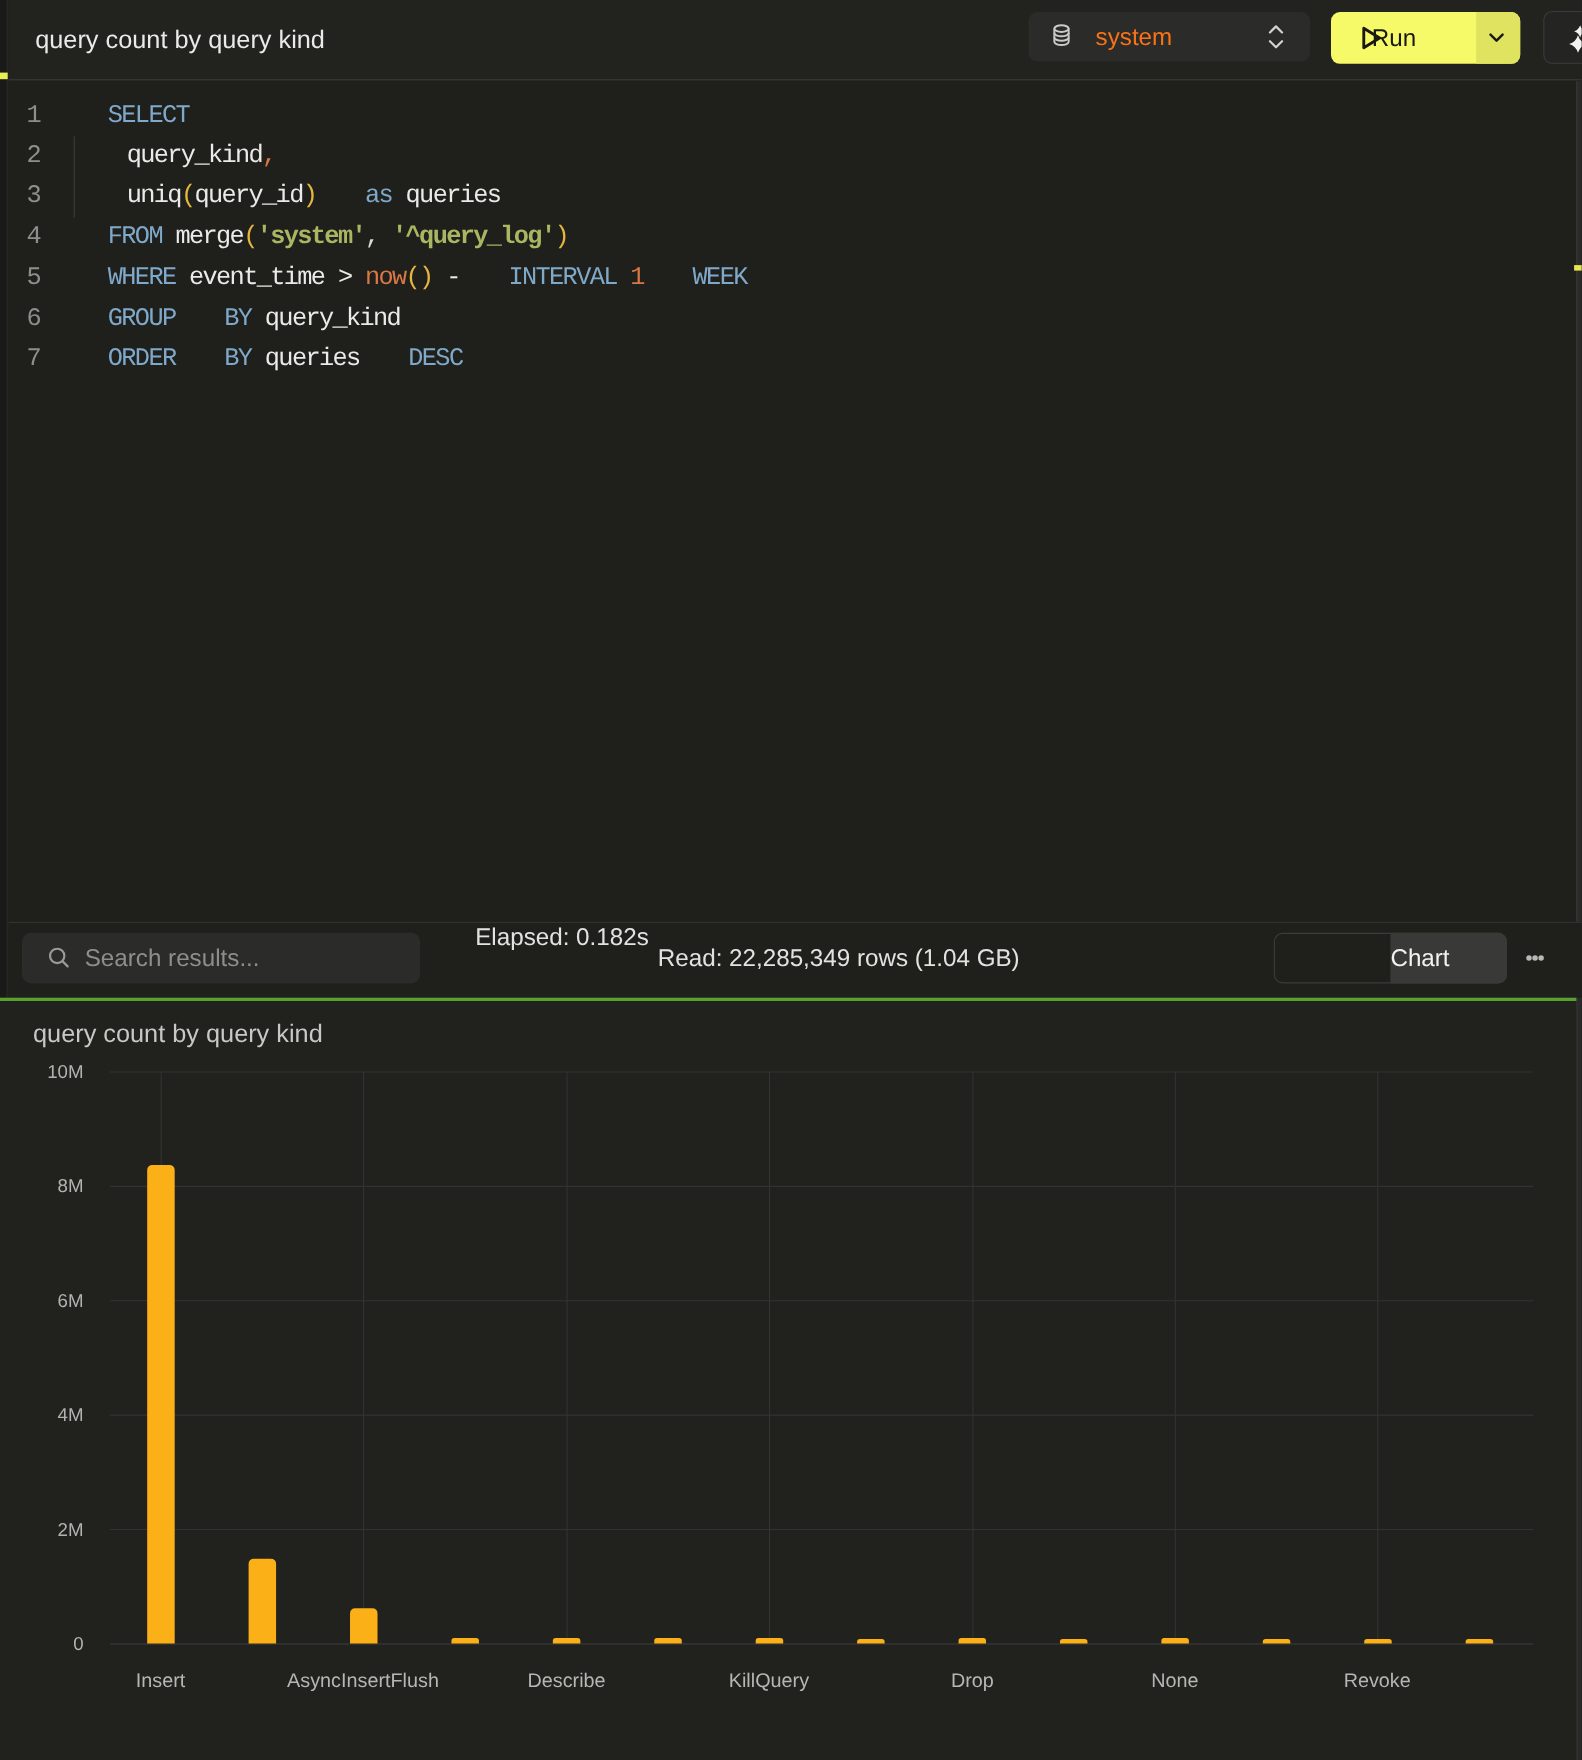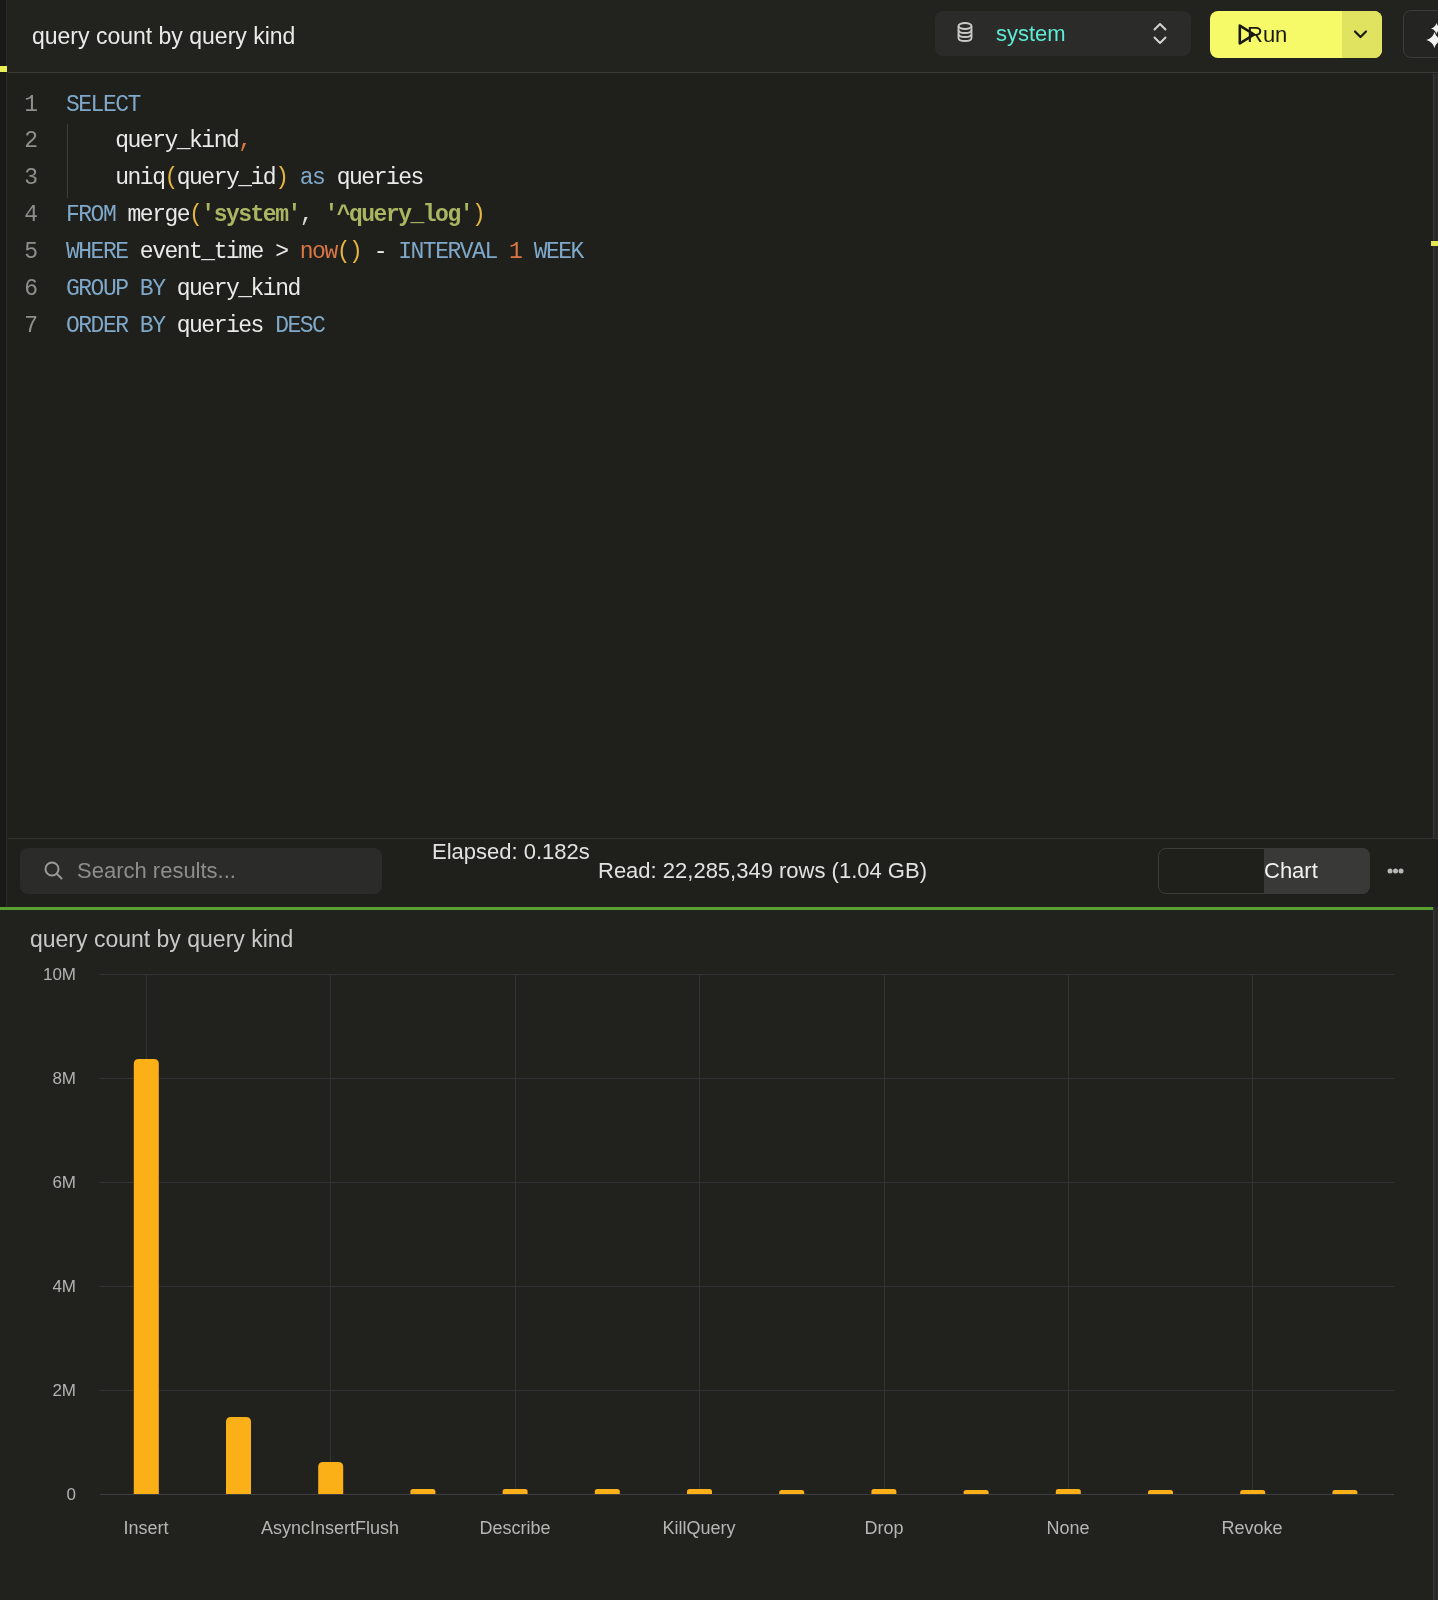--- a/index.html
+++ b/index.html
@@ -18,21 +18,21 @@
 
 <div class="abs" style="left:935px;top:11px;width:256px;height:45px;background:#2b2b29;border-radius:8px;"></div>
 <svg class="abs" style="left:955px;top:21px;" width="20" height="24" viewBox="0 0 20 24">
   <g fill="none" stroke="#cacac8" stroke-width="1.8">
     <ellipse cx="10" cy="5" rx="6.5" ry="3"></ellipse>
     <path d="M3.5 5 V17 c0 1.7 2.9 3 6.5 3 s6.5 -1.3 6.5 -3 V5"></path>
     <path d="M3.5 9 c0 1.7 2.9 3 6.5 3 s6.5 -1.3 6.5 -3"></path>
     <path d="M3.5 13 c0 1.7 2.9 3 6.5 3 s6.5 -1.3 6.5 -3"></path>
   </g>
 </svg>
-<div class="abs" style="left:996px;top:11px;height:45px;line-height:45px;font-size:22px;color:#5eead4;">system</div>
+<div class="abs" style="left:996px;top:11px;height:45px;line-height:45px;font-size:22px;color:#f97316;">system</div>
 <svg class="abs" style="left:1152px;top:22px;" width="16" height="23" viewBox="0 0 16 23">
   <g fill="none" stroke="#d2d2d0" stroke-width="2" stroke-linecap="round" stroke-linejoin="round">
     <path d="M2.5 7.5 L8 2 L13.5 7.5"></path>
     <path d="M2.5 15.5 L8 21 L13.5 15.5"></path>
   </g>
 </svg>
 
 <div class="abs" style="left:1210px;top:11px;width:172px;height:47px;background:#f6fa68;border-radius:8px;"></div>
 <div class="abs" style="left:1342px;top:11px;width:40px;height:47px;background:#dfe35f;border-radius:0 8px 8px 0;"></div>
 <svg class="abs" style="left:1235px;top:22px;" width="24" height="25" viewBox="0 0 24 25">
@@ -55,21 +55,21 @@
 </div>
 <div class="abs" style="left:67px;top:124px;width:1px;height:74px;background:#3c3c39;"></div>
 <pre class="abs" id="code" style="left:66px;top:86.6px;font-family:'Liberation Mono',monospace;font-size:23px;line-height:36.85px;letter-spacing:-1.5px;color:#d8d8d6;"><span class="kw">SELECT</span>
     <b>query_kind</b><span class="or">,</span>
     <b>uniq</b><span class="pa">(</span><b>query_id</b><span class="pa">)</span> <span class="kw">as</span> <b>queries</b>
 <span class="kw">FROM</span> <b>merge</b><span class="pa">(</span><span class="st">'system'</span>, <span class="st">'^query_log'</span><span class="pa">)</span>
 <span class="kw">WHERE</span> <b>event_time</b> <b>&gt;</b> <span class="or">now</span><span class="pa">()</span> <b>-</b> <span class="kw">INTERVAL</span> <span class="or">1</span> <span class="kw">WEEK</span>
 <span class="kw">GROUP</span> <span class="kw">BY</span> <b>query_kind</b>
 <span class="kw">ORDER</span> <span class="kw">BY</span> <b>queries</b> <span class="kw">DESC</span></pre>
 <style>
-  #code .kw { color:#7fa8c9; }
+  #code .kw { color:#7fa8c9;margin-left:32px; }
   #code b { color:#eaeae8; font-weight:normal; }
   #code .pa { color:#e5b63f; }
   #code .st { color:#abb662;font-weight:bold; }
   #code .or { color:#d97745; }
 </style>
 
 <div class="abs" style="left:1433px;top:74px;width:5px;height:1526px;background:#2a2a28;border-left:1px solid #3a3a38;"></div>
 <div class="abs" style="left:1431px;top:241px;width:7px;height:5px;background:#e5e84f;"></div>
 
 <div class="abs" style="left:8px;top:838px;width:1430px;height:69px;background:#1f1f1c;border-top:1px solid #333330;"></div>

